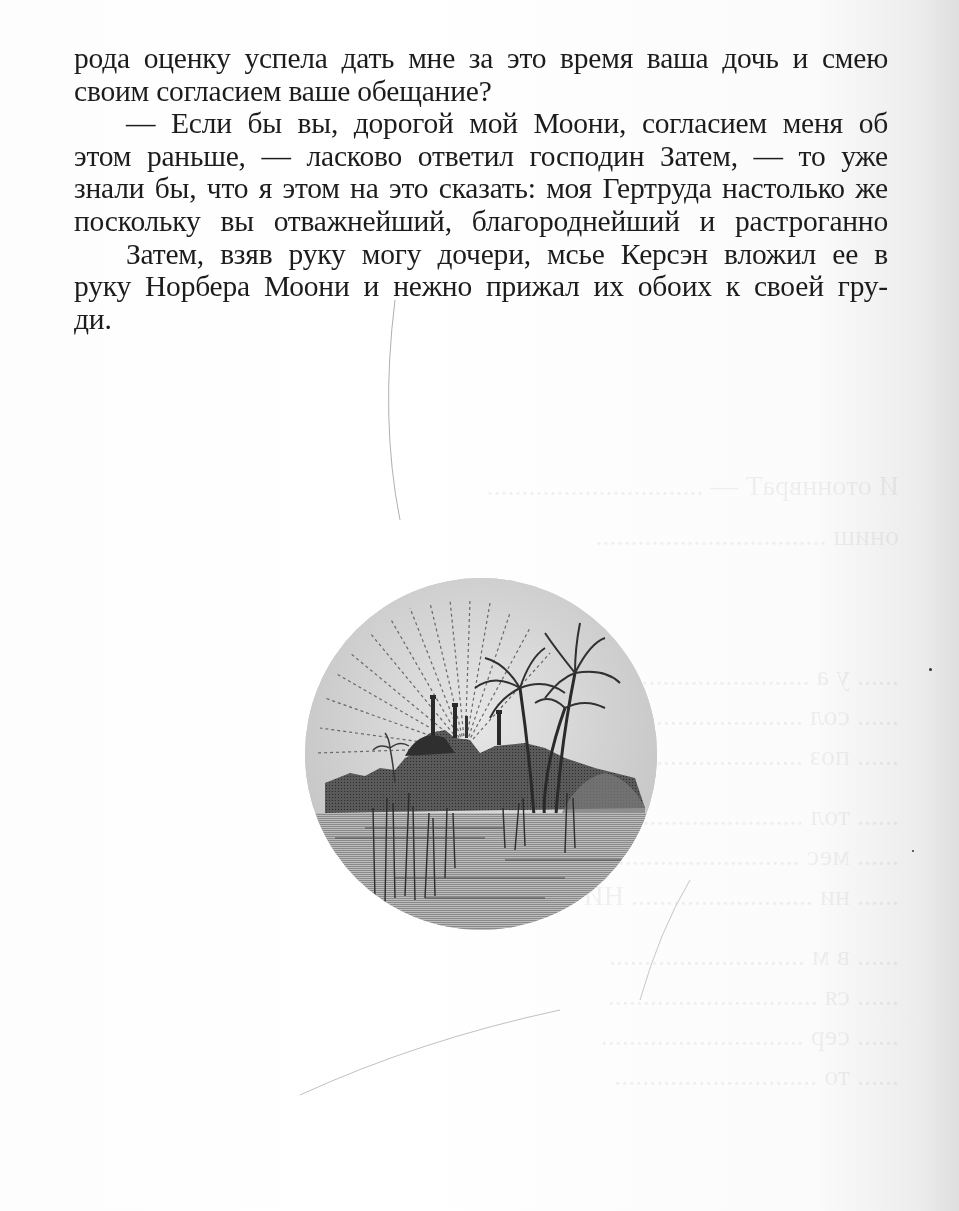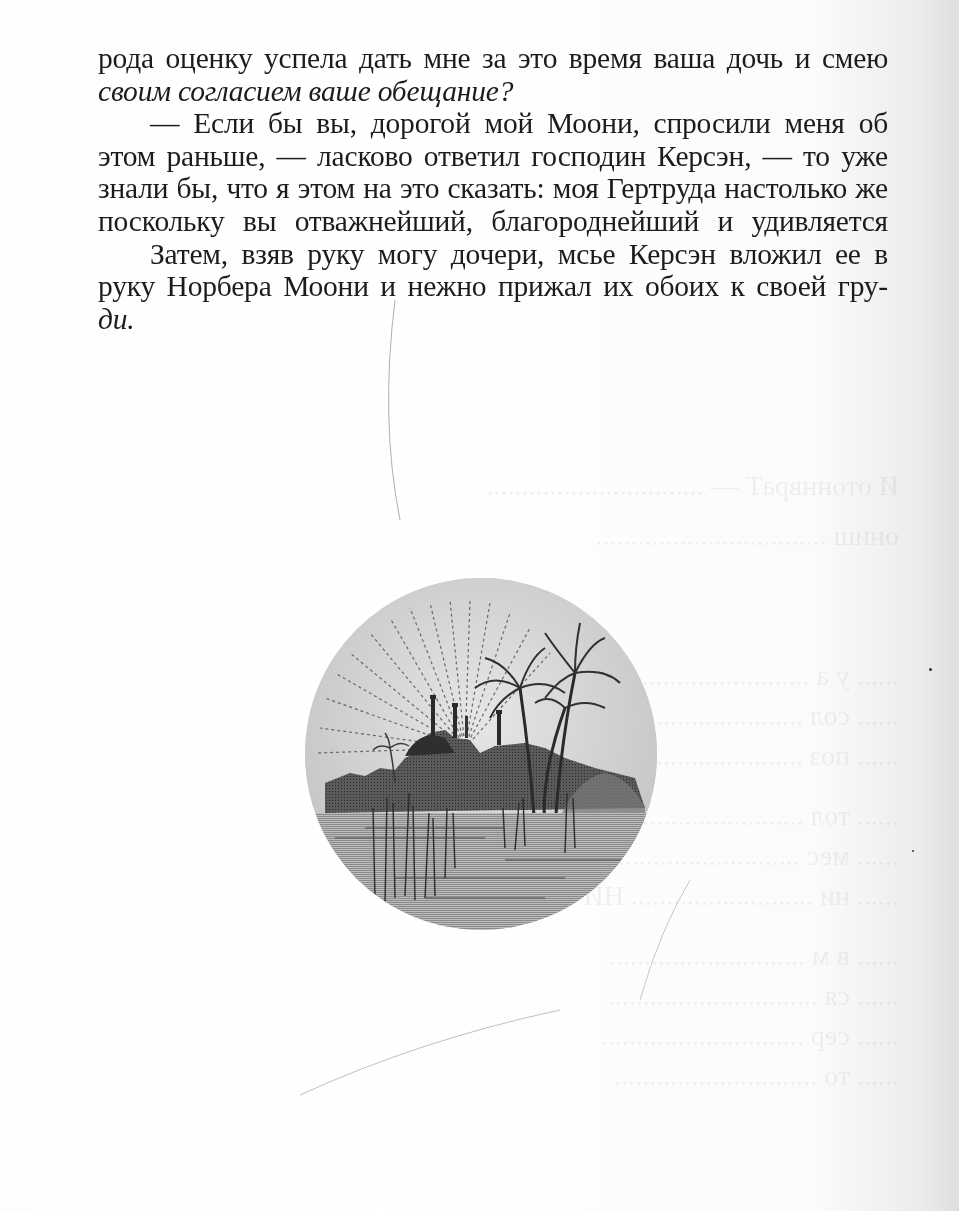--- a/index.html
+++ b/index.html
@@ -13,22 +13,22 @@
   .bleed {
     position: absolute; left: 75px; right: 60px; color: rgba(0,0,0,0.055);
     font-size: 28px; line-height: 32px; white-space: nowrap; overflow: hidden;
     filter: blur(0.6px); transform: scaleX(-1);
   }
   .text-block {
     position: absolute; left: 74px; top: 42px; width: 814px;
     font-size: 29.5px; line-height: 32.6px; letter-spacing: -0.2px;
   }
   .para { margin: 0; text-align: justify; text-align-last: left; }
-  .line { display: block; text-align: justify; text-align-last: justify; white-space: nowrap; margin-left: 24px; }
-  .line.last { text-align-last: left; font-style: italic; }
+  .line { display: block; text-align: justify; text-align-last: justify; white-space: nowrap; }
+  .line.last { text-align-last: left; }
   .vignette {
     position: absolute; left: 305px; top: 578px; width: 352px; height: 352px;
     border-radius: 50%; overflow: hidden;
     background: radial-gradient(circle at 50% 45%, #d4d4d4 0%, #c9c9c9 55%, #bdbdbd 100%);
   }
   .vignette svg { width: 100%; height: 100%; display: block; }
   .scratch { position: absolute; pointer-events: none; }
   .dot { position: absolute; width: 3px; height: 3px; background: #333; border-radius: 50%; }
 </style>
 </head>
@@ -48,24 +48,24 @@
   <div class="bleed" style="top:980px;">...... ся ..............................</div>
   <div class="bleed" style="top:1020px;">...... сер .............................</div>
   <div class="bleed" style="top:1060px;">...... то .............................</div>
 
   <div class="text-block">
     <p class="para">
       <span class="line">рода оценку успела дать мне за это время ваша дочь и смею</span>
       <span class="line last">своим согласием ваше обещание?</span>
     </p>
     <p class="para">
-      <span class="line" style="padding-left:52px">— Если бы вы, дорогой мой Моони, спросили меня об</span>
-      <span class="line">этом раньше, — ласково ответил господин Керсэн, — то уже</span>
+      <span class="line" style="padding-left:52px">— Если бы вы, дорогой мой Моони, согласием меня об</span>
+      <span class="line">этом раньше, — ласково ответил господин Затем, — то уже</span>
       <span class="line">знали бы, что я этом на это сказать: моя Гертруда настолько же</span>
-      <span class="line">поскольку вы отважнейший, благороднейший и удивляется</span>
+      <span class="line">поскольку вы отважнейший, благороднейший и растроганно</span>
     </p>
     <p class="para">
       <span class="line" style="padding-left:52px">Затем, взяв руку могу дочери, мсье Керсэн вложил ее в</span>
       <span class="line">руку Норбера Моони и нежно прижал их обоих к своей гру-</span>
       <span class="line last">ди.</span>
     </p>
   </div>
 
   <div class="vignette">
     <svg viewBox="0 0 352 352" xmlns="http://www.w3.org/2000/svg">

